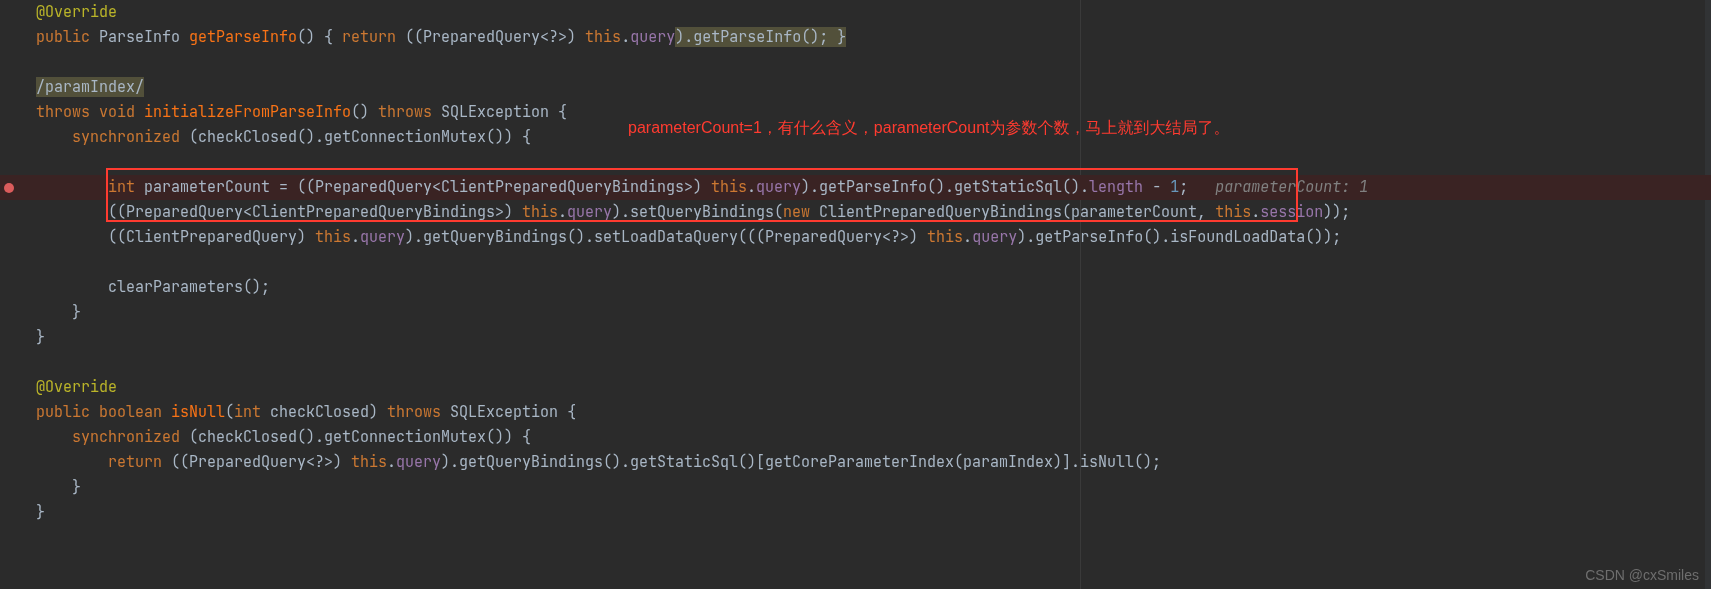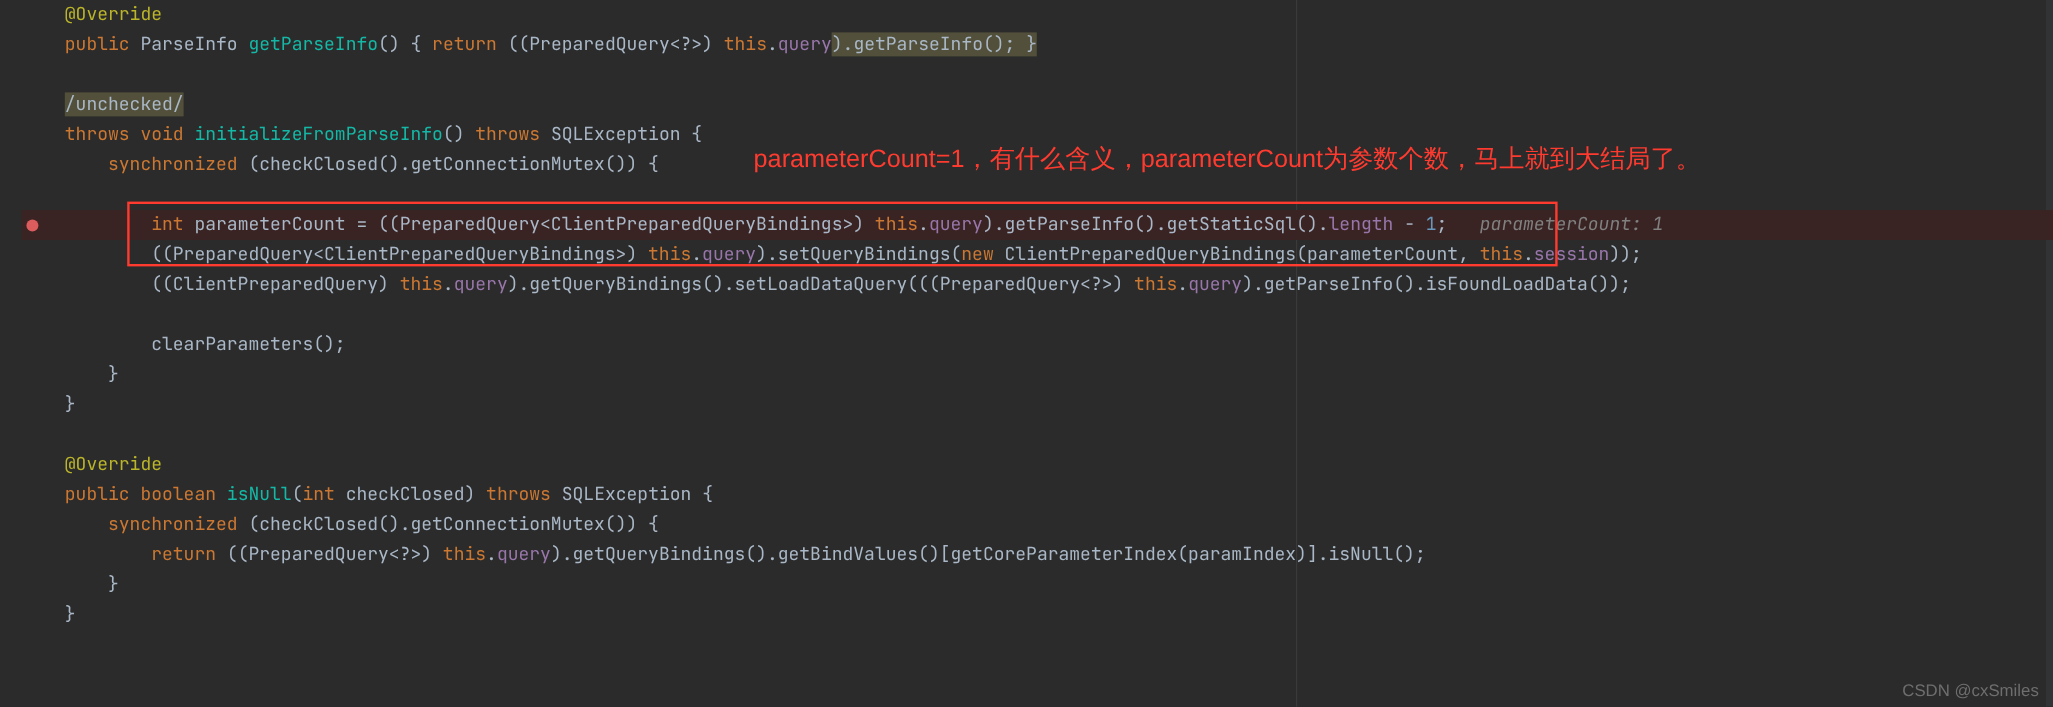--- a/index.html
+++ b/index.html
@@ -1,63 +1,63 @@
 <!DOCTYPE html>
 <html><head>
 <meta charset="utf-8">
 <style>
   html,body{margin:0;padding:0;background:#2b2b2b;width:1711px;height:589px;overflow:hidden;font-family:'JetBrains Mono','Consolas',monospace;font-size:15px;}
   .editor{position:relative;width:1711px;height:589px;background:#2b2b2b;}
   .line{position:relative;height:25px;line-height:25px;white-space:pre;}
-  .code{padding-left:18px;}
+  .code{}
   .kw{color:#cc7832;}
-  .meth{color:#14b8a6;}
+  .meth{color:#f97316;}
   .ident{color:#a9b7c6;}
   .num{color:#6897bb;}
   .comment{color:#808080;font-style:italic;}
   .anno{color:#bbb529;}
   .field{color:#9876aa;}
   .type{color:#a9b7c6;}
   .warn{background:#52503a;}
   .highlight-line{background:#214283;}
   .bp-line{background:#3a2323;}
   .bp-dot{position:absolute;left:4px;top:8px;width:10px;height:10px;border-radius:50%;background:#db5c5c;}
   .red-box{position:absolute;border:2px solid #ff3b30;pointer-events:none;}
-  .red-anno{position:absolute;color:#ff3b30;font-size:21px;font-family:'Microsoft YaHei',sans-serif;}
+  .red-anno{position:absolute;color:#ff3b30;font-size:16px;font-family:'Microsoft YaHei',sans-serif;}
   .ruler{position:absolute;top:0;bottom:0;width:1px;background:#3a3a3a;}
   .watermark{position:absolute;right:12px;bottom:6px;color:#6e6e6e;font-size:14px;font-family:sans-serif;}
   .minimap{position:absolute;right:0;top:0;bottom:0;width:6px;background:#313335;}
 </style>
 </head>
 <body>
 
 <div class="editor">
   <div class="ruler" style="left:1080px;"></div>
   <div class="minimap"></div>
 
   <div class="code">
     <div class="line">    <span class="anno">@Override</span></div>
     <div class="line">    <span class="kw">public </span><span class="type">ParseInfo </span><span class="meth">getParseInfo</span><span class="ident">() { </span><span class="kw">return </span><span class="ident">((PreparedQuery&lt;?&gt;) </span><span class="kw">this</span><span class="ident">.</span><span class="field">query</span><span class="ident warn">).getParseInfo(); }</span></div>
     <div class="line"> </div>
-    <div class="line">    <span class="warn ident">/unchecked/</span></div>
+    <div class="line">    <span class="warn ident">/paramIndex/</span></div>
     <div class="line">    <span class="kw">throws void </span><span class="meth">initializeFromParseInfo</span><span class="ident">() </span><span class="kw">throws </span><span class="ident">SQLException </span><span class="ident">{</span></div>
     <div class="line">        <span class="kw">synchronized </span><span class="ident">(checkClosed().getConnectionMutex()) {</span></div>
     <div class="line"> </div>
     <div class="line bp-line"><span class="bp-dot"></span>            <span class="kw">int </span><span class="ident">parameterCount = ((PreparedQuery&lt;ClientPreparedQueryBindings&gt;) </span><span class="kw">this</span><span class="ident">.</span><span class="field">query</span><span class="ident">).getParseInfo().getStaticSql().</span><span class="field">length</span><span class="ident"> - </span><span class="num">1</span><span class="ident">;   </span><span class="comment">parameterCount: 1</span></div>
     <div class="line">            <span class="ident">((PreparedQuery&lt;ClientPreparedQueryBindings&gt;) </span><span class="kw">this</span><span class="ident">.</span><span class="field">query</span><span class="ident">).setQueryBindings(</span><span class="kw">new </span><span class="ident">ClientPreparedQueryBindings(parameterCount, </span><span class="kw">this</span><span class="ident">.</span><span class="field">session</span><span class="ident">));</span></div>
     <div class="line">            <span class="ident">((ClientPreparedQuery) </span><span class="kw">this</span><span class="ident">.</span><span class="field">query</span><span class="ident">).getQueryBindings().setLoadDataQuery(((PreparedQuery&lt;?&gt;) </span><span class="kw">this</span><span class="ident">.</span><span class="field">query</span><span class="ident">).getParseInfo().isFoundLoadData());</span></div>
     <div class="line"> </div>
     <div class="line">            <span class="ident">clearParameters();</span></div>
     <div class="line">        <span class="ident">}</span></div>
     <div class="line">    <span class="ident">}</span></div>
     <div class="line"> </div>
     <div class="line">    <span class="anno">@Override</span></div>
     <div class="line">    <span class="kw">public boolean </span><span class="meth">isNull</span><span class="ident">(</span><span class="kw">int </span><span class="ident">checkClosed) </span><span class="kw">throws </span><span class="ident">SQLException </span><span class="ident">{</span></div>
     <div class="line">        <span class="kw">synchronized </span><span class="ident">(checkClosed().getConnectionMutex()) {</span></div>
-    <div class="line">            <span class="kw">return </span><span class="ident">((PreparedQuery&lt;?&gt;) </span><span class="kw">this</span><span class="ident">.</span><span class="field">query</span><span class="ident">).getQueryBindings().getBindValues()[getCoreParameterIndex(paramIndex)].isNull();</span></div>
+    <div class="line">            <span class="kw">return </span><span class="ident">((PreparedQuery&lt;?&gt;) </span><span class="kw">this</span><span class="ident">.</span><span class="field">query</span><span class="ident">).getQueryBindings().getStaticSql()[getCoreParameterIndex(paramIndex)].isNull();</span></div>
     <div class="line">        <span class="ident">}</span></div>
     <div class="line">    <span class="ident">}</span></div>
   </div>
 
   <div class="red-box" style="left:106px;top:168px;width:1188px;height:50px;"></div>
   <div class="red-anno" style="left:628px;top:118px;">parameterCount=1，有什么含义，parameterCount为参数个数，马上就到大结局了。</div>
   <div class="watermark">CSDN @cxSmiles</div>
 </div>
 
 </body></html>

